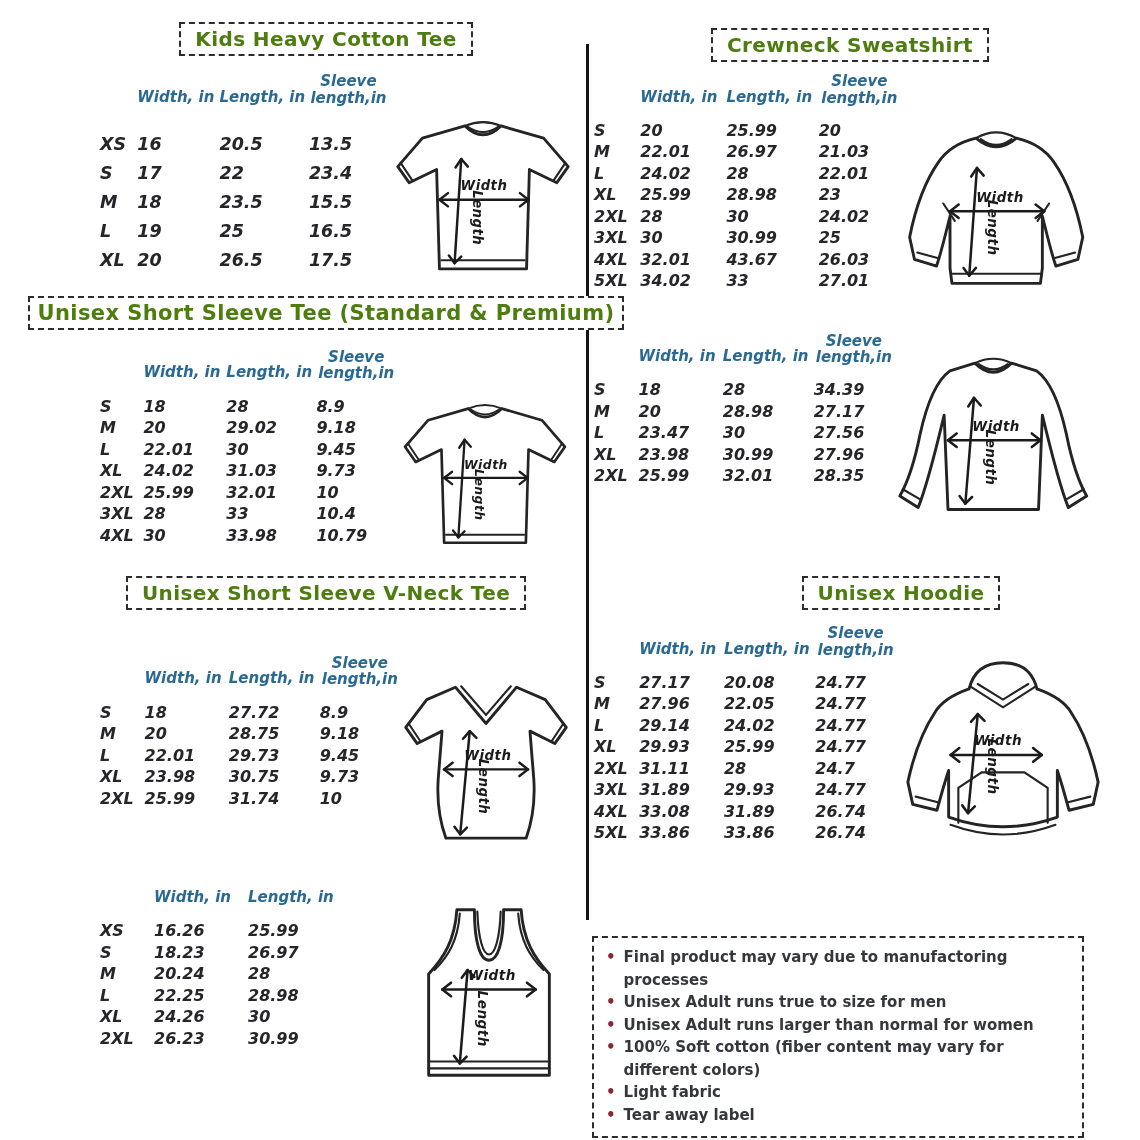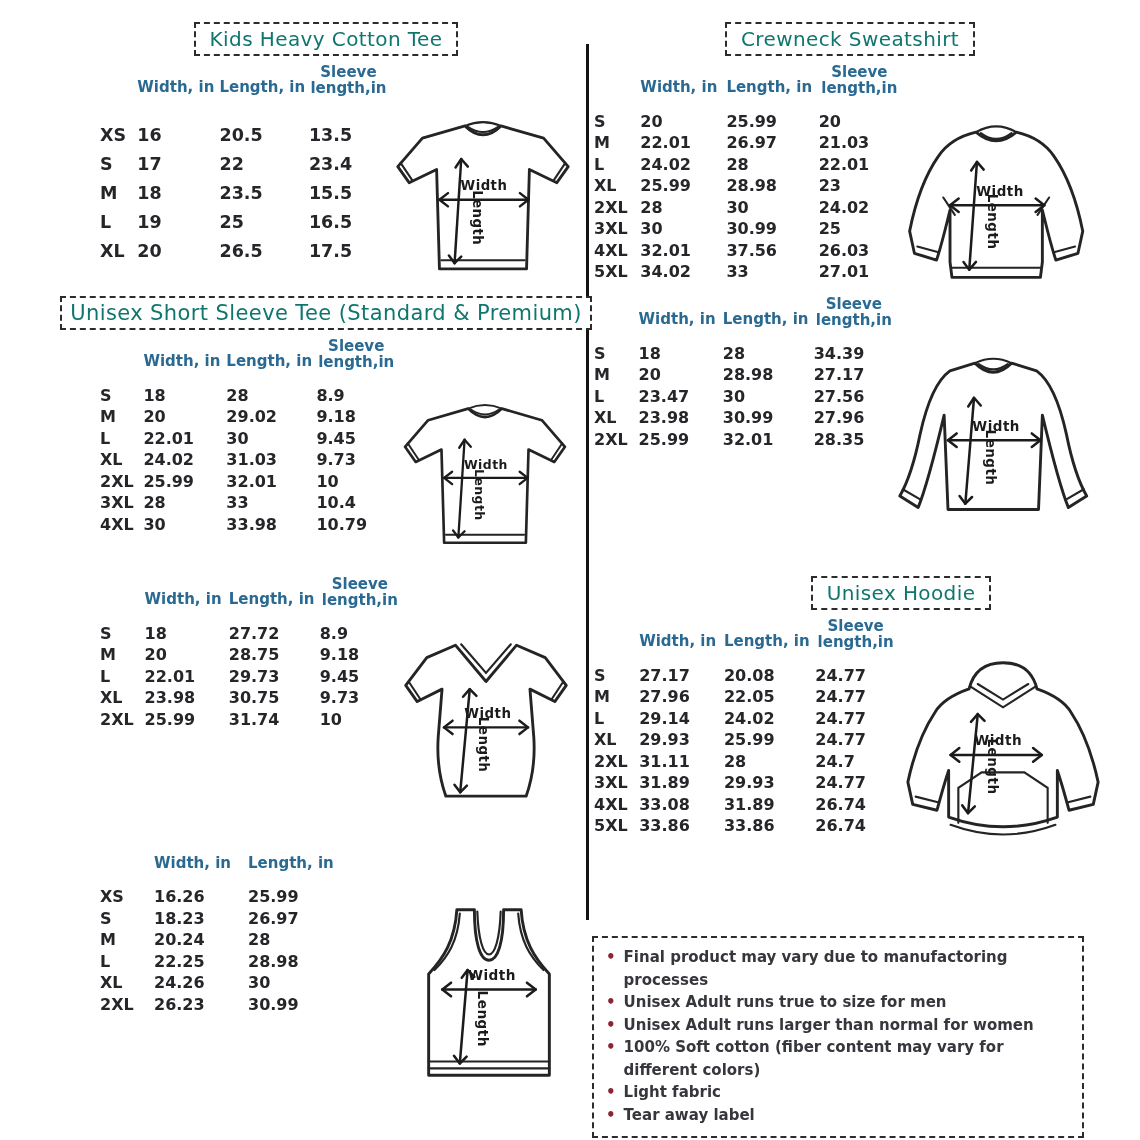--- a/index.html
+++ b/index.html
@@ -1,22 +1,22 @@
 <!DOCTYPE html>
 <html><head>
 <meta charset="utf-8">
 <style>
   html,body{margin:0;padding:0;background:#fff;}
   .canvas{position:relative;width:1140px;height:1140px;background:#ffffff;overflow:hidden;
           font-family:"DejaVu Sans",sans-serif;color:#26262a;}
   .panel{position:absolute;}
   .trow{display:flex;justify-content:center;margin-bottom:8px;}
-  .tbox{border:2.5px dashed #2c2c2c;background:#fff;color:#0f766e;font-size:20px;font-weight:400;
+  .tbox{border:2.5px dashed #2c2c2c;background:#fff;color:#4d7c0f;font-size:20px;font-weight:700;
         letter-spacing:.4px;padding:3px 14px;white-space:nowrap;}
-  .content{display:flex;align-items:flex-start;}
+  .content{display:flex;align-items:center;font-style:italic;}
   .art{margin-left:auto;line-height:0;}
 
   
   .size-table{border-collapse:collapse;color:#26262a;}
   .size-table th,.size-table td{font-weight:700;text-align:left;padding:0;white-space:nowrap;}
   .size-table thead th{color:#2a6a92;font-size:15px;vertical-align:bottom;padding-bottom:14px;}
   .size-table thead th.sleeve{width:86px;white-space:normal;text-align:center;line-height:1.08;}
   .size-table tbody th.size-label{font-size:16px;width:50px;padding-right:4px;}
   .size-table tbody td{font-size:16px;height:21.5px;}
   .size-table td:nth-child(2),.size-table thead th:nth-child(2){width:94px;}
@@ -112,21 +112,21 @@
               <path class="a" d="M71 65 L77 56 L84 64"></path>
               <path class="a" d="M64 158 L70 166 L77 159"></path>
           </g>
           <text class="m" x="101" y="89" text-anchor="middle">Width</text>
           <text class="m" text-anchor="middle" transform="translate(89 118) rotate(90)">Length</text>
         </svg>
       </div>
     </div>
   </section>
 
-  <section class="panel" style="left:594px;top:22px;width:512px;">
+  <section class="panel" style="left:594px;top:28px;width:512px;">
     <div class="trow">
         <div class="tbox">Crewneck Sweatshirt</div>
       </div>
     <div class="content">
       <table class="size-table">
           <thead>
             <tr>
               <th class="size-col"></th>
               <th class="col-head">Width, in</th>
               <th class="col-head">Length, in</th>
@@ -166,21 +166,21 @@
             </tr>
             <tr>
               <th class="size-label">3XL</th>
               <td>30</td>
               <td>30.99</td>
               <td>25</td>
             </tr>
             <tr>
               <th class="size-label">4XL</th>
               <td>32.01</td>
-              <td>37.56</td>
+              <td>43.67</td>
               <td>26.03</td>
             </tr>
             <tr>
               <th class="size-label">5XL</th>
               <td>34.02</td>
               <td>33</td>
               <td>27.01</td>
             </tr>
           </tbody>
         </table>
@@ -357,20 +357,23 @@
               <path class="a" d="M68 162 L74 170 L81 163"></path>
           </g>
           <text class="m" x="106" y="94" text-anchor="middle">Width</text>
           <text class="m" text-anchor="middle" transform="translate(95 122) rotate(90)">Length</text>
         </svg>
       </div>
     </div>
   </section>
 
   <section class="panel indent" style="left:72px;top:576px;width:508px;">
+    <div class="trow">
+        <div class="tbox">Unisex Short Sleeve V-Neck Tee</div>
+      </div>
     <div class="content">
       <table class="size-table">
           <thead>
             <tr>
               <th class="size-col"></th>
               <th class="col-head">Width, in</th>
               <th class="col-head">Length, in</th>
               <th class="col-head sleeve">Sleeve length,in</th>
             </tr>
           </thead>

